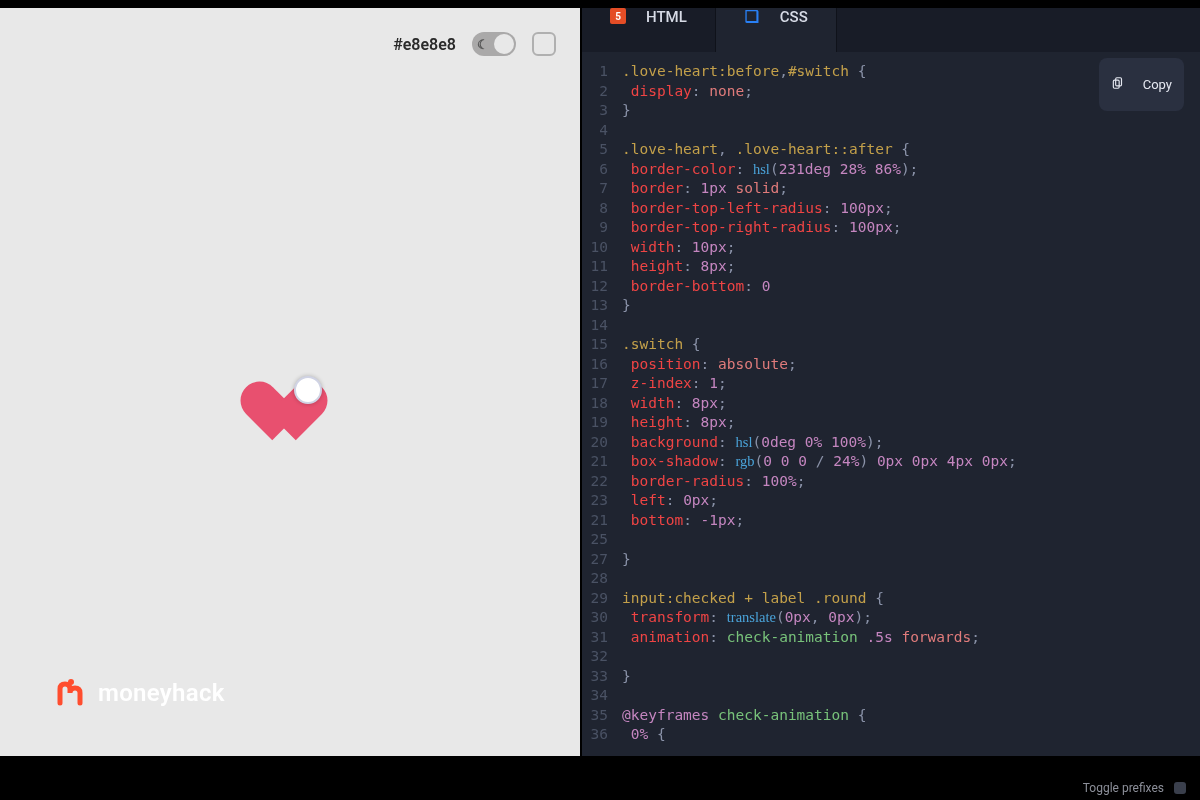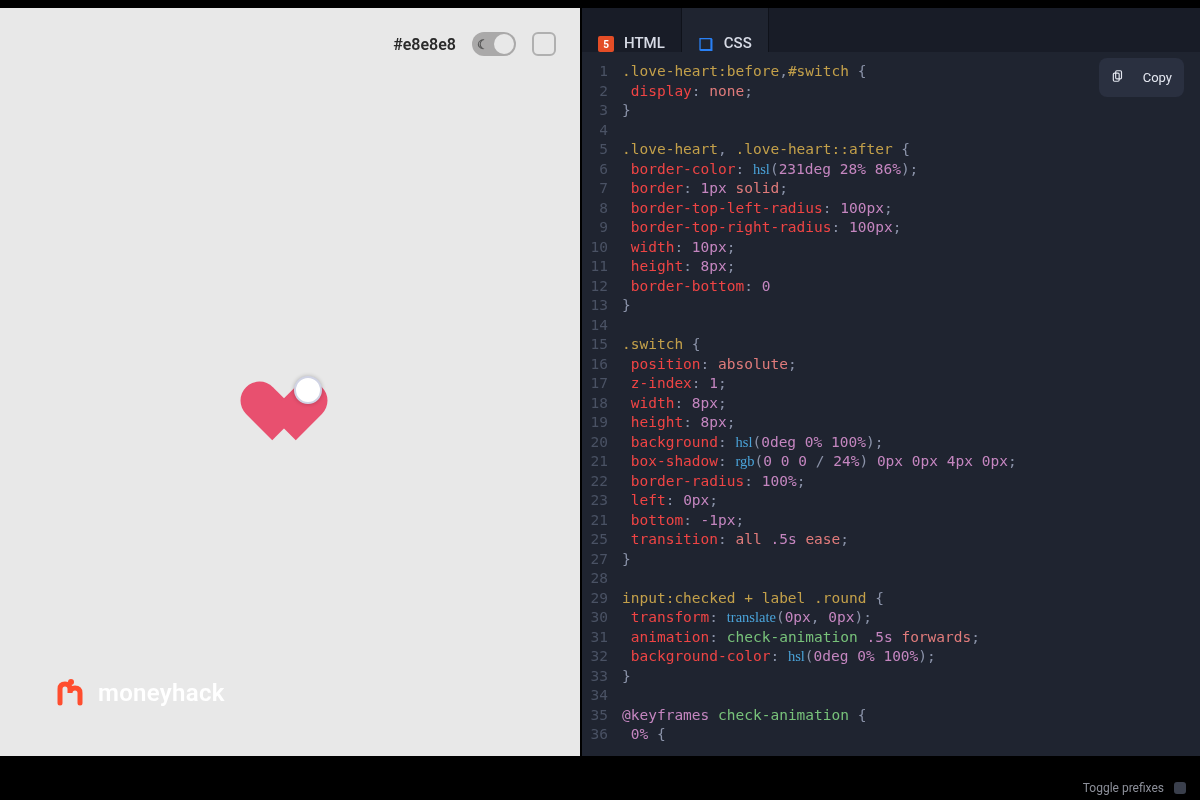--- a/index.html
+++ b/index.html
@@ -81,36 +81,36 @@
     flex: 1; background: #1f2430;
     display: flex; flex-direction: column;
     border-left: 2px solid #000;
   }
   .tabs {
     display: flex; align-items: stretch;
     background: #181c27; height: 44px;
     font-family: -apple-system, "Segoe UI", Roboto, sans-serif;
   }
   .tab {
-    display: flex; align-items: flex-end; gap: 10px;
-    padding: 0 16px; color: #d7dbe6;
+    display: flex; align-items: flex-start; gap: 20px;
+    padding: 0 28px; color: #d7dbe6;
     font-size: 15px; font-weight: 500;
     border-right: 1px solid #0f121a;
   }
   .tab.active { background: #1f2430; }
   .tab .ic { width: 16px; height: 16px; display:flex; align-items:center; justify-content:center; }
   .ic-html { background:#e44d26; border-radius:2px; }
   .ic-html::after { content:"5"; color:#fff; font-size:10px; font-weight:700; }
   .ic-css  { color:#2980f5; font-size:16px; font-weight:700; }
   .copy-btn {
     position: absolute; right: 16px; top: 58px;
     display: flex; align-items: center; gap: 18px;
     background: #2a3040; color: #e4e7f0;
     font-family: -apple-system, "Segoe UI", Roboto, sans-serif;
-    font-size: 13px; padding: 11px 12px;
+    font-size: 13px; padding: 18px 12px;
     border-radius: 8px;
     justify-content: center;
   }
   .code {
     flex: 1; overflow: hidden; padding: 10px 0 0 0;
     font-size: 14.5px; line-height: 19.5px;
     position: relative;
   }
   .line { display:flex; white-space: pre; }
   .ln {
@@ -214,27 +214,27 @@
         <div class="line"><span class="ln">15</span><span class="lc"><span class="sel">.switch</span><span class="p"> {</span></span></div>
         <div class="line"><span class="ln">16</span><span class="lc"><span class="p"> </span><span class="prop">position</span><span class="p">: </span><span class="val">absolute</span><span class="p">;</span></span></div>
         <div class="line"><span class="ln">17</span><span class="lc"><span class="p"> </span><span class="prop">z-index</span><span class="p">: </span><span class="num">1</span><span class="p">;</span></span></div>
         <div class="line"><span class="ln">18</span><span class="lc"><span class="p"> </span><span class="prop">width</span><span class="p">: </span><span class="num">8px</span><span class="p">;</span></span></div>
         <div class="line"><span class="ln">19</span><span class="lc"><span class="p"> </span><span class="prop">height</span><span class="p">: </span><span class="num">8px</span><span class="p">;</span></span></div>
         <div class="line"><span class="ln">20</span><span class="lc"><span class="p"> </span><span class="prop">background</span><span class="p">: </span><span class="fn">hsl</span><span class="p">(</span><span class="num">0deg</span><span class="p"> </span><span class="num">0%</span><span class="p"> </span><span class="num">100%</span><span class="p">);</span></span></div>
         <div class="line"><span class="ln">21</span><span class="lc"><span class="p"> </span><span class="prop">box-shadow</span><span class="p">: </span><span class="fn">rgb</span><span class="p">(</span><span class="num">0</span><span class="p"> </span><span class="num">0</span><span class="p"> </span><span class="num">0</span><span class="p"> / </span><span class="num">24%</span><span class="p">) </span><span class="num">0px</span><span class="p"> </span><span class="num">0px</span><span class="p"> </span><span class="num">4px</span><span class="p"> </span><span class="num">0px</span><span class="p">;</span></span></div>
         <div class="line"><span class="ln">22</span><span class="lc"><span class="p"> </span><span class="prop">border-radius</span><span class="p">: </span><span class="num">100%</span><span class="p">;</span></span></div>
         <div class="line"><span class="ln">23</span><span class="lc"><span class="p"> </span><span class="prop">left</span><span class="p">: </span><span class="num">0px</span><span class="p">;</span></span></div>
         <div class="line"><span class="ln">21</span><span class="lc"><span class="p"> </span><span class="prop">bottom</span><span class="p">: </span><span class="num">-1px</span><span class="p">;</span></span></div>
-        <div class="line"><span class="ln">25</span><span class="lc"><span class="p"> </span><span class="prop">transition</span><span class="p">: </span><span class="val">all</span><span class="p"> </span><span class="num">.5s</span><span class="p"> </span><span class="val">ease</span><span class="p">;</span></span></div>
+        <div class="line"><span class="ln">25</span></div>
         <div class="line"><span class="ln">27</span><span class="lc"><span class="p">}</span></span></div>
         <div class="line"><span class="ln">28</span><span class="lc"></span></div>
         <div class="line"><span class="ln">29</span><span class="lc"><span class="sel">input:checked + label .round</span><span class="p"> {</span></span></div>
         <div class="line"><span class="ln">30</span><span class="lc"><span class="p"> </span><span class="prop">transform</span><span class="p">: </span><span class="fn">translate</span><span class="p">(</span><span class="num">0px</span><span class="p">, </span><span class="num">0px</span><span class="p">);</span></span></div>
         <div class="line"><span class="ln">31</span><span class="lc"><span class="p"> </span><span class="prop">animation</span><span class="p">: </span><span class="str">check-animation</span><span class="p"> </span><span class="num">.5s</span><span class="p"> </span><span class="val">forwards</span><span class="p">;</span></span></div>
-        <div class="line"><span class="ln">32</span><span class="lc"><span class="p"> </span><span class="prop">background-color</span><span class="p">: </span><span class="fn">hsl</span><span class="p">(</span><span class="num">0deg</span><span class="p"> </span><span class="num">0%</span><span class="p"> </span><span class="num">100%</span><span class="p">);</span></span></div>
+        <div class="line"><span class="ln">32</span></div>
         <div class="line"><span class="ln">33</span><span class="lc"><span class="p">}</span></span></div>
         <div class="line"><span class="ln">34</span><span class="lc"></span></div>
         <div class="line"><span class="ln">35</span><span class="lc"><span class="kw">@keyframes</span><span class="p"> </span><span class="str">check-animation</span><span class="p"> {</span></span></div>
         <div class="line"><span class="ln">36</span><span class="lc"><span class="p"> </span><span class="num">0%</span><span class="p"> {</span></span></div>
       </div>
   </div>
 </div>
 
 <div class="statusbar">
   <span>Toggle prefixes</span>

